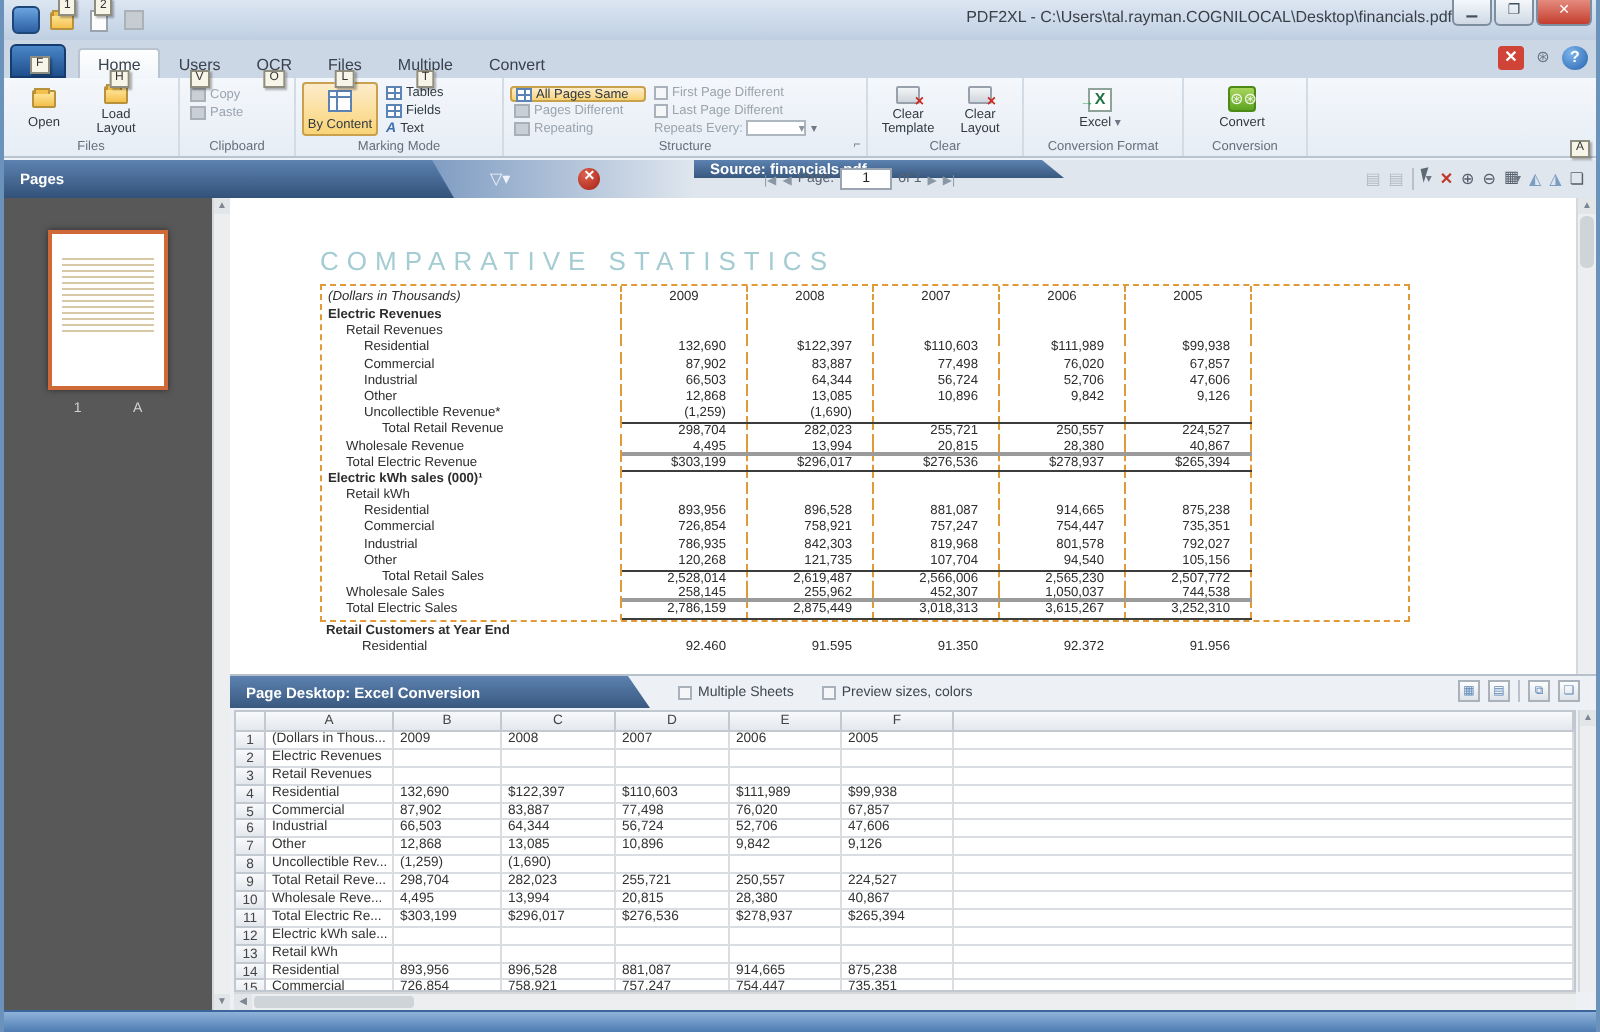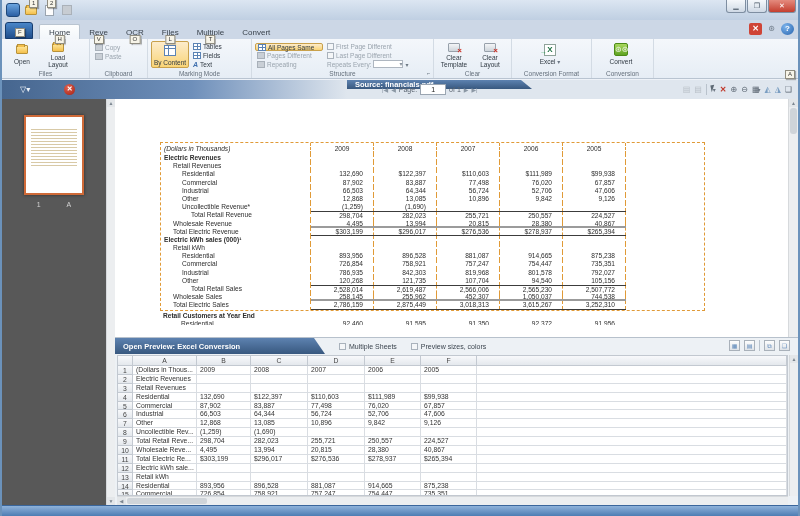--- a/index.html
+++ b/index.html
@@ -165,37 +165,38 @@
       <span class="i-folder"></span>
       <span class="keytip">1</span>
     </div>
     <div class="qat-btn">
       <span class="i-doc"></span>
       <span class="keytip">2</span>
     </div>
     <div class="qat-btn">
       <span class="i-save-gray"></span>
     </div>
+    <div id="title-text">PDF2XL - C:\Users\tal.rayman.COGNILOCAL\Desktop\financials.pdf</div>
     <div id="win-buttons">
       <div class="win-btn">▁</div>
       <div class="win-btn">❐</div>
       <div class="win-btn close">✕</div>
     </div>
   </div>
 
   <div id="tabrow">
     <div id="file-btn">
       <span class="keytip">F</span>
     </div>
     <div class="tab selected">
       <span>Home</span>
       <span class="keytip">H</span>
     </div>
     <div class="tab">
-      <span>Reve</span>
+      <span>Users</span>
       <span class="keytip">V</span>
     </div>
     <div class="tab">
       <span>OCR</span>
       <span class="keytip">O</span>
     </div>
     <div class="tab">
       <span>Files</span>
       <span class="keytip">L</span>
     </div>
@@ -336,20 +337,23 @@
         <span>Convert</span>
       </div>
       <div class="rgroup-label">Conversion</div>
     </div>
 
     <span class="keytip" id="ribbon-keytip-a">A</span>
   </div>
 
   <div id="subheader">
     <div id="pages-header">
+      <div class="panel-tab">
+        <span>Pages</span>
+      </div>
       <span id="pages-filter">▽▾</span>
       <span id="pages-close">✕</span>
     </div>
     <div id="source-tab">
       <div class="panel-tab">
         <span>Source: financials.pdf</span>
       </div>
     </div>
     <div id="doc-toolbar">
       <div id="pagenav">
@@ -385,20 +389,21 @@
       <span>1</span>
       <span>A</span>
     </div>
   </div>
   <div id="pages-scroll">
     <span class="scroll-arrow" style="top:0">▲</span>
     <span class="scroll-arrow" style="bottom:0">▼</span>
   </div>
 
   <div id="doc-viewport">
+    <div id="doc-title">COMPARATIVE STATISTICS</div>
     <div id="marked-region">
         <div class="trow hdr ital">
           <div class="tlabel" style="padding-left: 3px;">(Dollars in Thousands)</div>
           <div class="tvals">
             <div class="tval">2009</div>
             <div class="tval">2008</div>
             <div class="tval">2007</div>
             <div class="tval">2006</div>
             <div class="tval">2005</div>
           </div>
@@ -640,21 +645,21 @@
       </div>
   </div>
   <div id="doc-vscroll">
     <span class="scroll-arrow" style="top:0">▲</span>
     <div class="thumbbar"></div>
   </div>
 
   <div id="preview">
     <div id="preview-header">
       <div class="panel-tab">
-        <span>Open Preview: Excel Conversion</span>
+        <span>Page Desktop: Excel Conversion</span>
       </div>
       <div class="pv-check">
         <span class="chk"></span>
         <span>Multiple Sheets</span>
       </div>
       <div class="pv-check">
         <span class="chk"></span>
         <span>Preview sizes, colors</span>
       </div>
       <div id="preview-icons">

